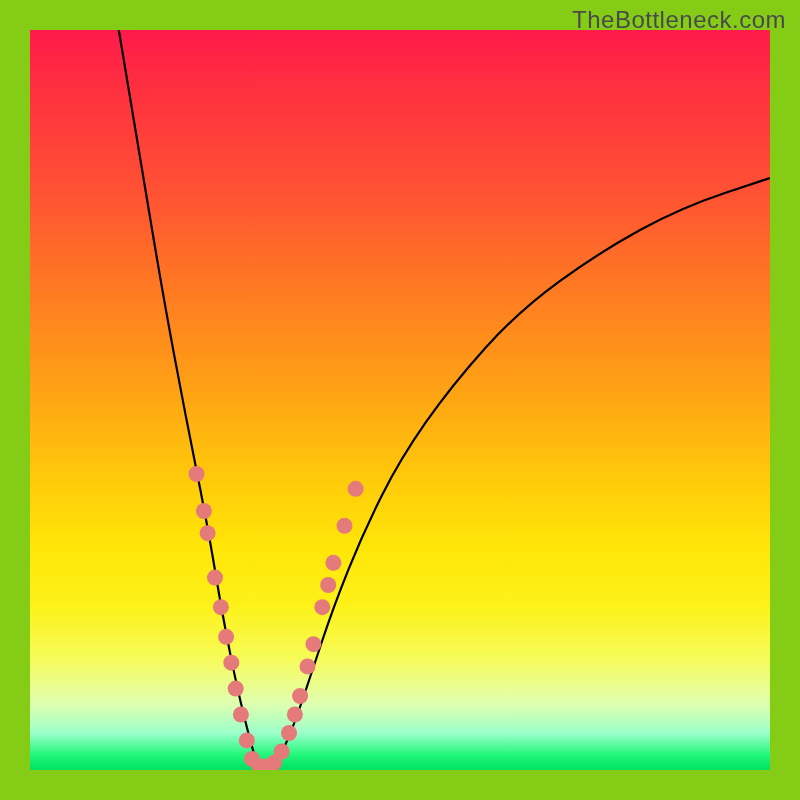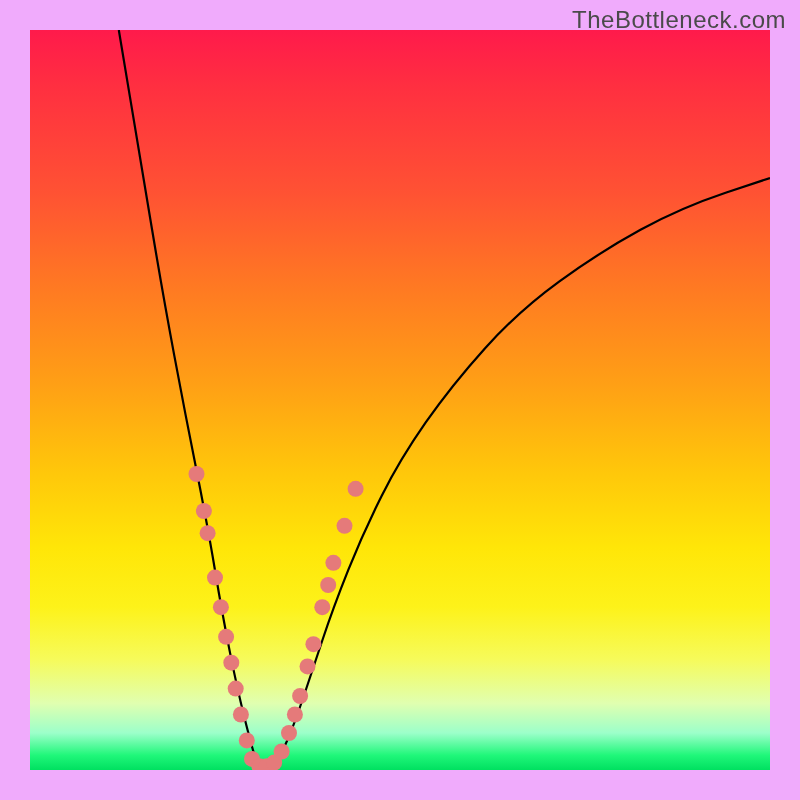--- a/index.html
+++ b/index.html
@@ -8,21 +8,21 @@
     width: 800px;
     height: 800px;
     overflow: hidden;
     background: #000;
     font-family: Arial, Helvetica, sans-serif;
   }
   .frame {
     position: relative;
     width: 800px;
     height: 800px;
-    background: #f0abfc;
+    background: #84cc16;
   }
   .plot-area {
     position: absolute;
     left: 30px;
     top: 30px;
     width: 740px;
     height: 740px;
     background: linear-gradient(to bottom,
       #ff1a4b 0%,
       #ff3040 8%,

